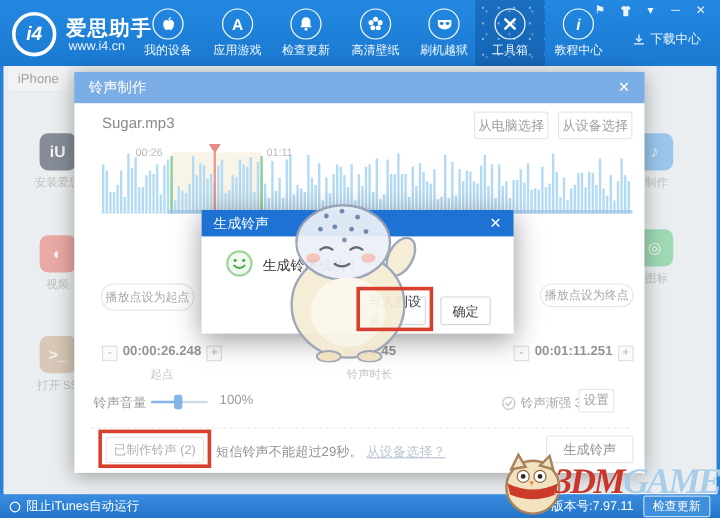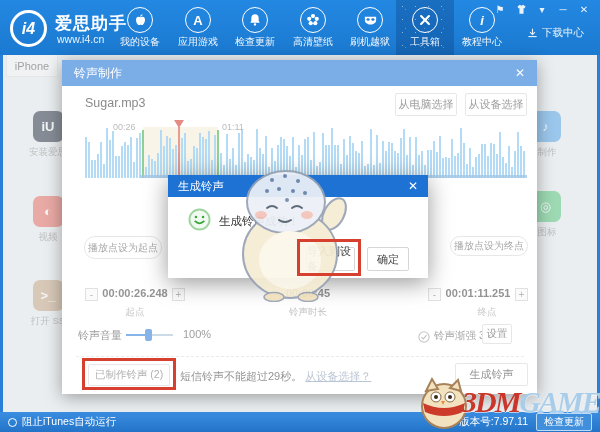--- a/index.html
+++ b/index.html
@@ -427,21 +427,20 @@
     <div class="stepbox" style="left:23px">-</div>
     <div class="timeval" style="left:38px; width:70px">00:00:26.248</div>
     <div class="stepbox" style="left:110px">+</div>
     <div class="timeval" style="left:206px; width:80px">00:00:45</div>
     <div class="stepbox" style="left:366px">-</div>
     <div class="timeval" style="left:381px; width:70px">00:01:11.251</div>
     <div class="stepbox" style="left:453px">+</div>
 
     <div class="caption" style="left:23px; width:100px">起点</div>
     <div class="caption" style="left:206px; width:80px">铃声时长</div>
-    <div class="caption" style="left:375px; width:100px">终点</div>
 
     <div class="vol-label">铃声音量</div>
     <div class="vol-track">
       <div class="vol-fill"></div>
       <div class="vol-handle"></div>
     </div>
     <div class="vol-value">100%</div>
 
     <div class="fade-check">
       <svg width="12" height="12" viewBox="0 0 14 14">

